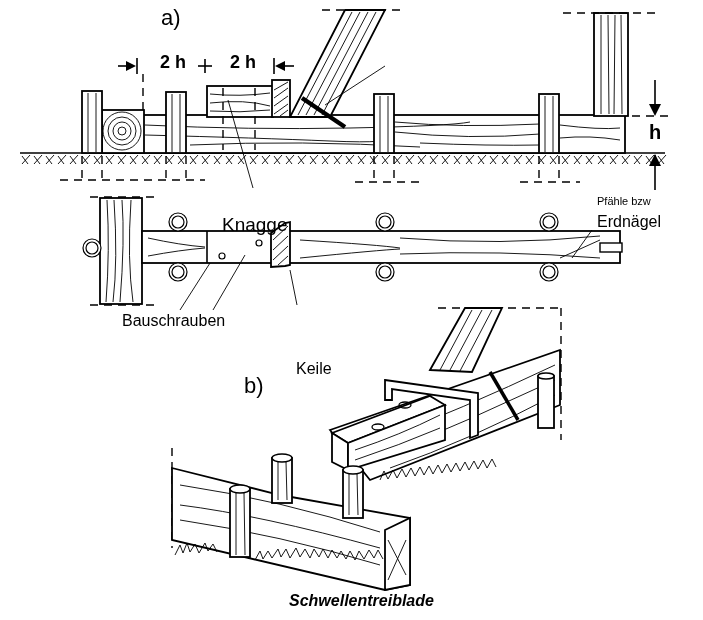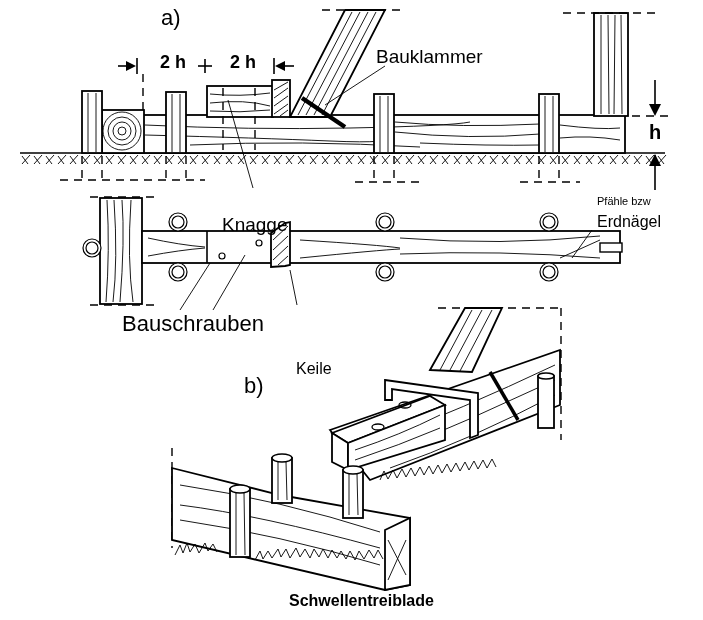--- a/index.html
+++ b/index.html
@@ -398,22 +398,21 @@
         <path d="M175 555 l5 -10 l3 8 l4 -10 l3 9 l5 -8 l4 9 l6 -10 l3 8 l5 -7 l4 8"></path>
         <path d="M255 560 l5 -9 l3 8 l5 -8 l4 7 l6 -9 l3 8 l5 -8 l4 9 l6 -10 l4 9 l5 -8 l5 9 l4 -9 l5 8 l4 -8 l5 9 l4 -8 l5 8 l4 -7 l5 8 l4 -8 l5 9 l4 -9 l5 8 l5 -9 l5 8 l4 -8 l5 9"></path>
         <path d="M380 480 l4 -9 l4 8 l5 -9 l4 8 l5 -9 l4 8 l5 -9 l4 8 l5 -9 l4 8 l5 -9 l4 8 l5 -9 l4 8 l5 -9 l4 8 l5 -9 l4 8 l5 -9 l4 8 l5 -9 l4 8 l5 -9 l4 8 l5 -9 l4 8"></path>
       </g>
     </g>
   </svg>
 
   <span class="lbl" style="left:161px;top:7px;font-size:22px;">a)</span>
   <span class="lbl lbl-bold" style="left:160px;top:53px;font-size:18px;">2 h</span>
   <span class="lbl lbl-bold" style="left:230px;top:53px;font-size:18px;">2 h</span>
-  <span class="lbl" style="left:376px;top:47px;font-size:19px;">Bauklammer</span>
   <span class="lbl lbl-bold" style="left:649px;top:122px;font-size:20px;">h</span>
   <span class="lbl" style="left:222px;top:185px;font-size:19px;margin-top:30px;">Knagge</span>
   <span class="lbl" style="left:597px;top:196px;font-size:11px;">Pfähle bzw</span>
   <span class="lbl" style="left:597px;top:214px;font-size:16px;text-align:center;">Erdnägel</span>
-  <span class="lbl" style="left:122px;top:313px;font-size:22px;">Bauschrauben</span>
+  <span class="lbl" style="left:122px;top:313px;font-size:16px;">Bauschrauben</span>
   <span class="lbl" style="left:296px;top:313px;font-size:16px;margin-top:48px;">Keile</span>
   <span class="lbl" style="left:244px;top:375px;font-size:22px;">b)</span>
-  <span class="lbl lbl-bold" style="left:289px;top:593px;font-size:16px;">Schwellentreiblade</span>
+  <span class="lbl lbl-bold" style="left:289px;top:593px;font-size:16px;font-style:italic;">Schwellentreiblade</span>
 </div>
 
 </body></html>

